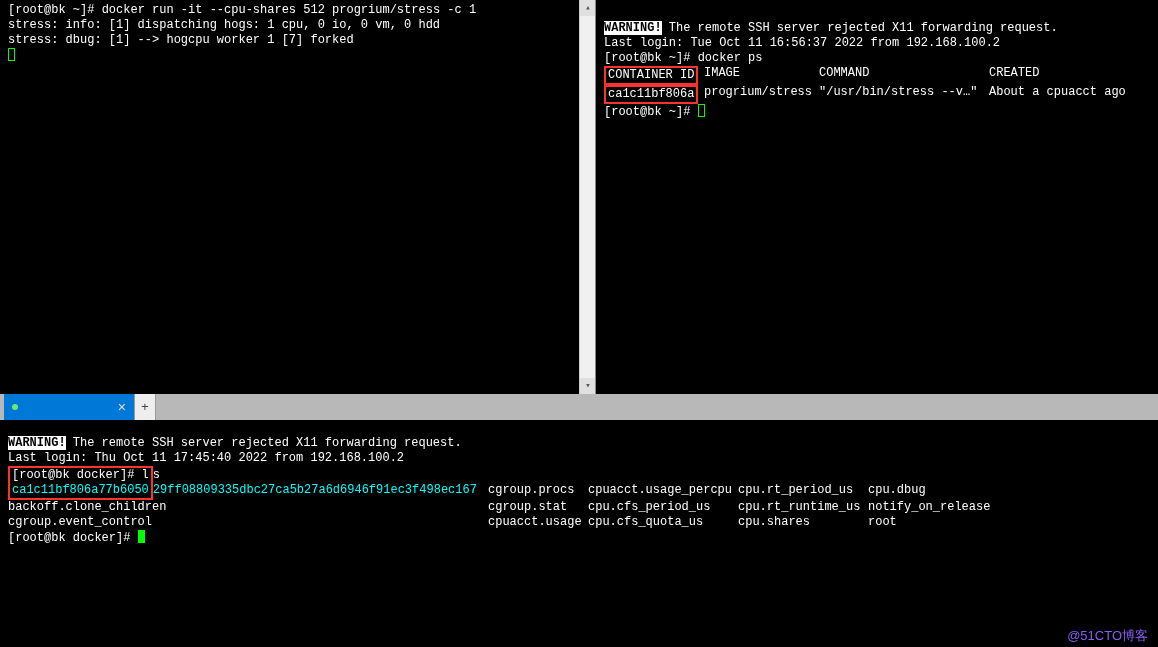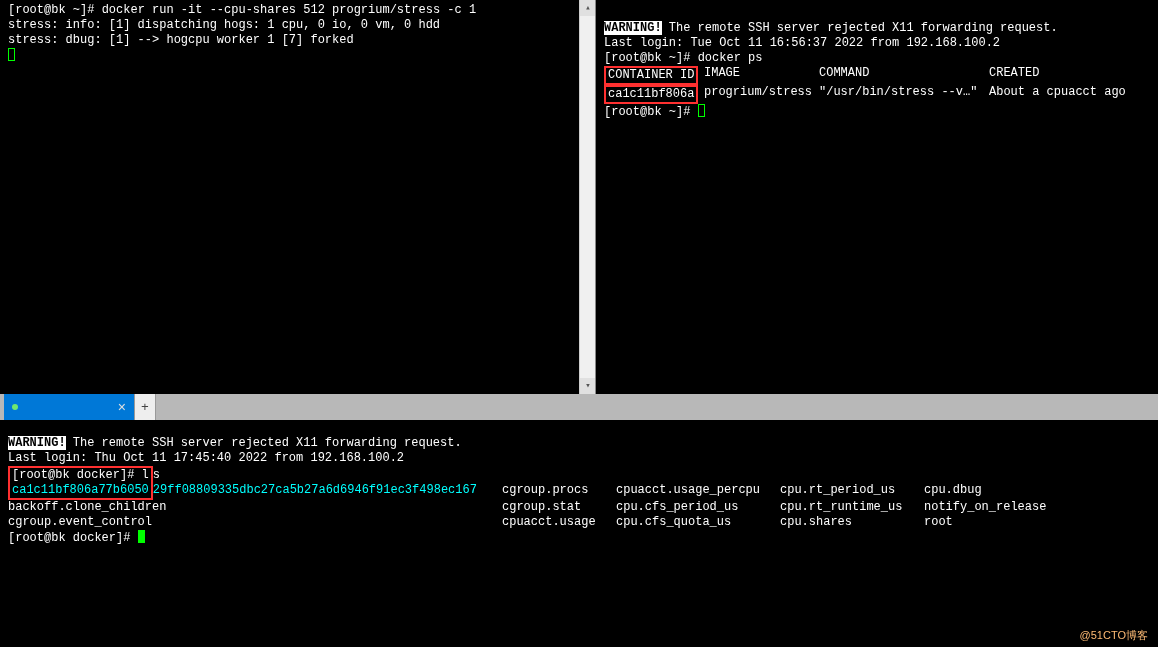--- a/index.html
+++ b/index.html
@@ -104,29 +104,29 @@
     .cyan { color: #00ffff; }
     .redbox {
       border: 2px solid #ff3030;
       padding: 0 2px;
       display: inline-block;
     }
     .linewrap { white-space: pre; }
     .ls-grid {
       display: grid;
       grid-template-columns: 480px 100px 150px 130px 135px;
-      column-gap: 14px;
+      column-gap: 0;
     }
     .ls-grid span { white-space: nowrap; }
     .watermark {
       position: absolute;
       right: 10px;
       bottom: 4px;
-      color: #fdba74;
-      font-size: 11px;
+      color: #8b5cf6;
+      font-size: 13px;
       font-family: sans-serif;
       text-align: right;
     }
     .docker-row {
       display: grid;
       grid-template-columns: 100px 115px 170px 145px;
       white-space: nowrap;
     }
   </style>
 </head>

